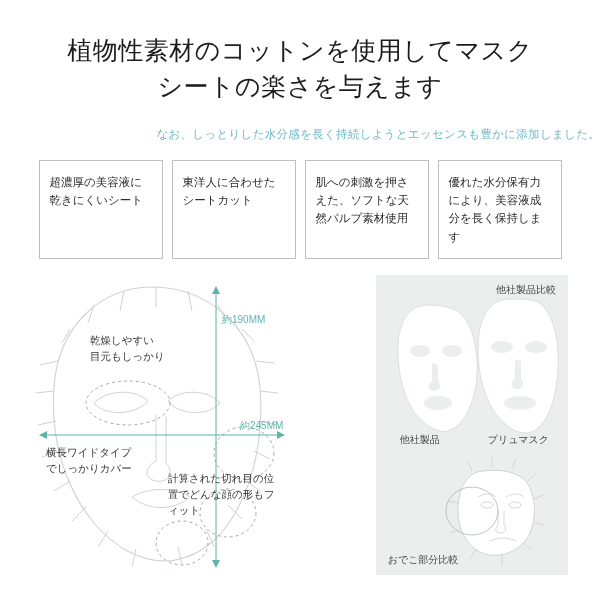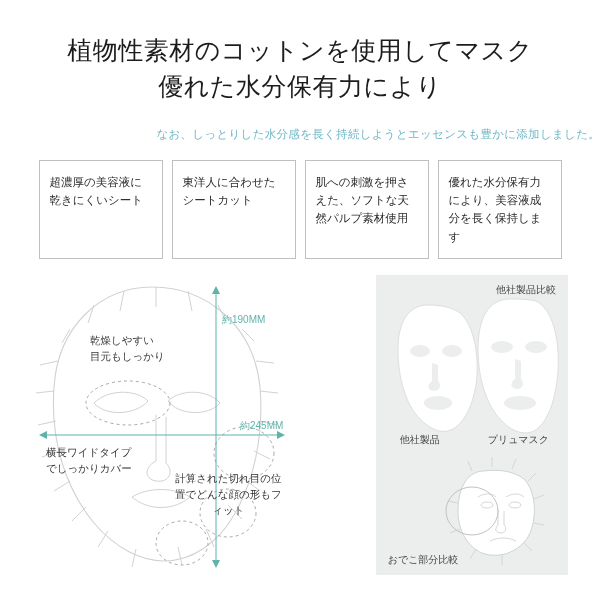--- a/index.html
+++ b/index.html
@@ -111,21 +111,21 @@
     color: #444;
   }
 </style>
 </head>
 <body>
 
 <div class="page">
 
   <div class="headline">
     <span>植物性素材のコットンを使用してマスク</span>
-    <span class="l2">優れた水分保有力により</span>
+    <span class="l2">シートの楽さを与えます</span>
   </div>
 
   <div class="subline">なお、しっとりした水分感を長く持続しようとエッセンスも豊かに添加しました。</div>
 
   <div class="features">
     <div class="feature">超濃厚の美容液に乾きにくいシート</div>
     <div class="feature">東洋人に合わせたシートカット</div>
     <div class="feature">肌への刺激を押さえた、ソフトな天然パルプ素材使用</div>
     <div class="feature">優れた水分保有力により、美容液成分を長く保持します</div>
   </div>
@@ -195,21 +195,21 @@
         </g>
       </svg>
 
       <div class="dim-label" style="left:190px; top:38px;">約190MM</div>
       <div class="dim-label" style="left:208px; top:144px;">約245MM</div>
 
       <div class="note" style="left:14px; top:170px;">横長ワイドタイプ
 でしっかりカバー</div>
       <div class="note" style="left:58px; top:58px;">乾燥しやすい
 目元もしっかり</div>
-      <div class="note" style="left:143px; top:196px;text-align:center;">計算された切れ目の位
+      <div class="note" style="left:136px; top:196px;">計算された切れ目の位
 置でどんな顔の形もフ
 ィット</div>
     </div>
 
     <div class="panel-right">
       <div class="rp-title">他社製品比較</div>
 
       <svg width="196" height="300" viewBox="0 0 196 300" style="position:absolute; left:0; top:0;">
 
         <path d="M52 30 C 32 30, 22 48, 22 74 C 22 104, 30 130, 44 144

